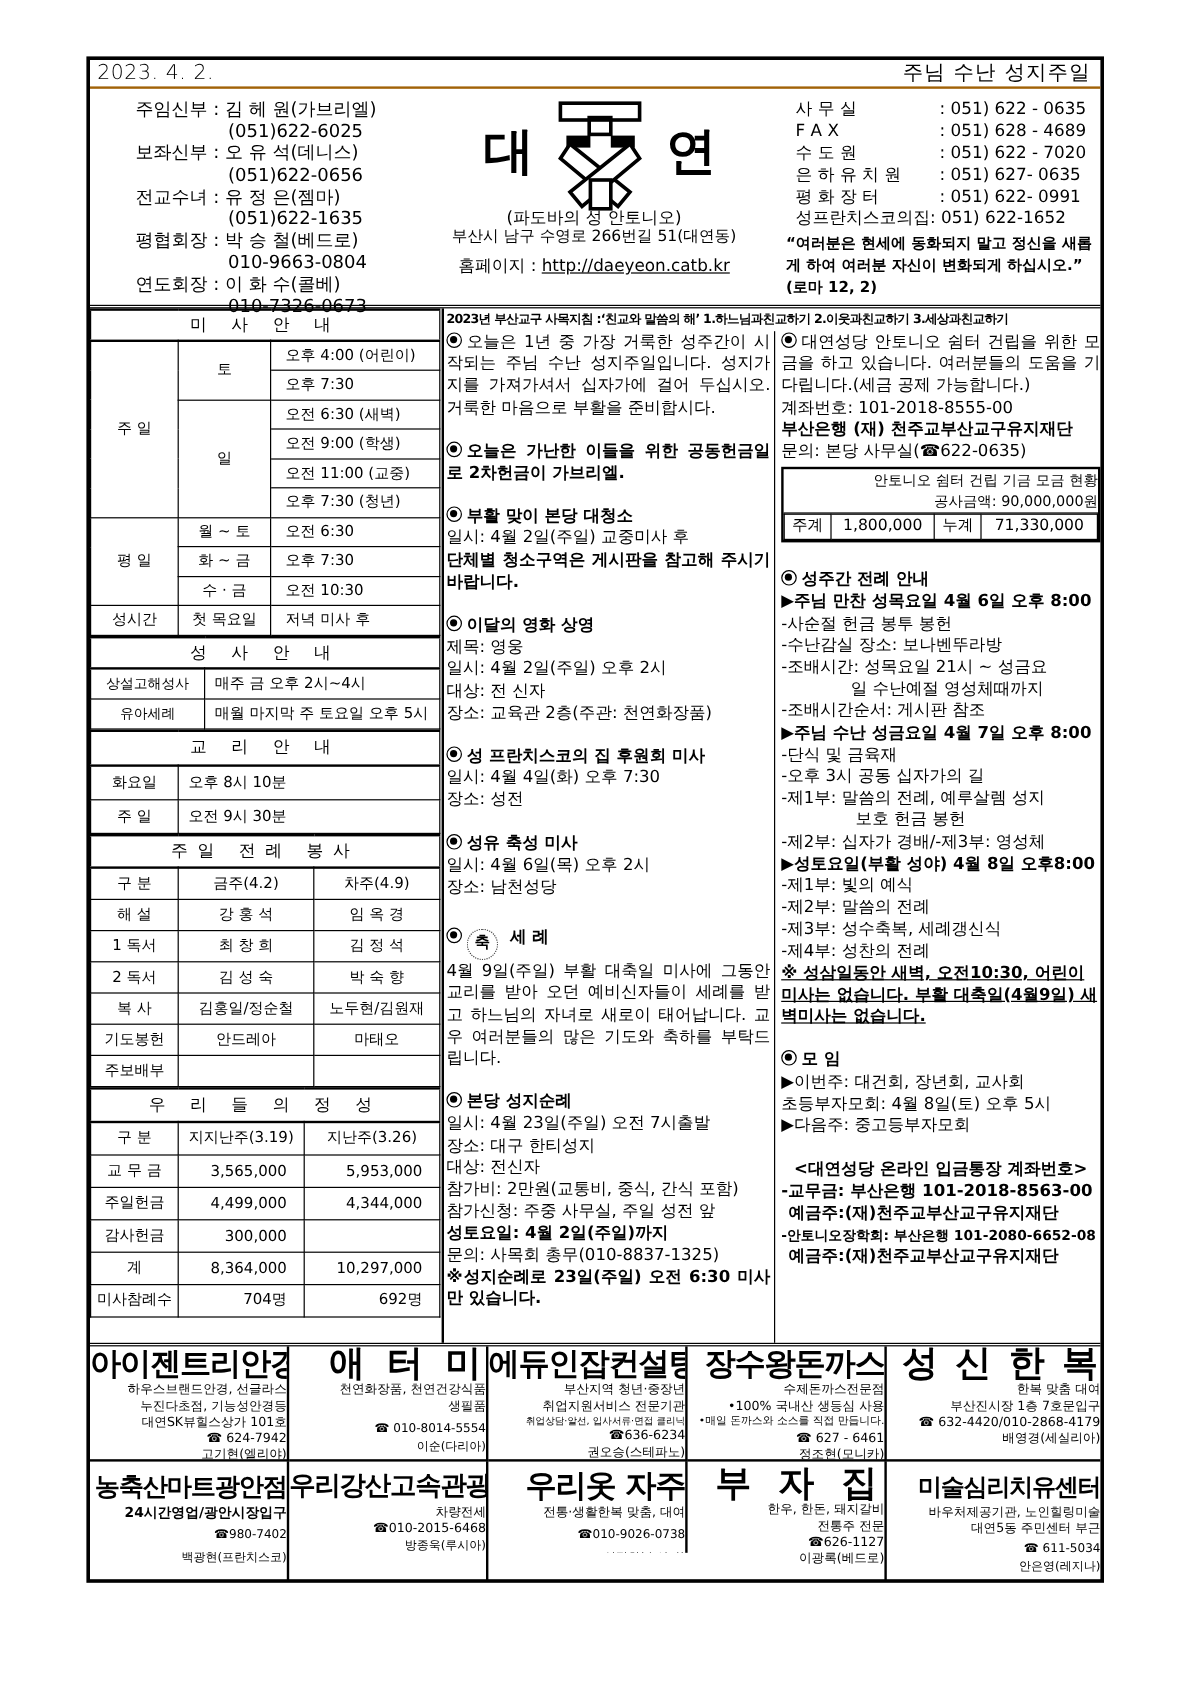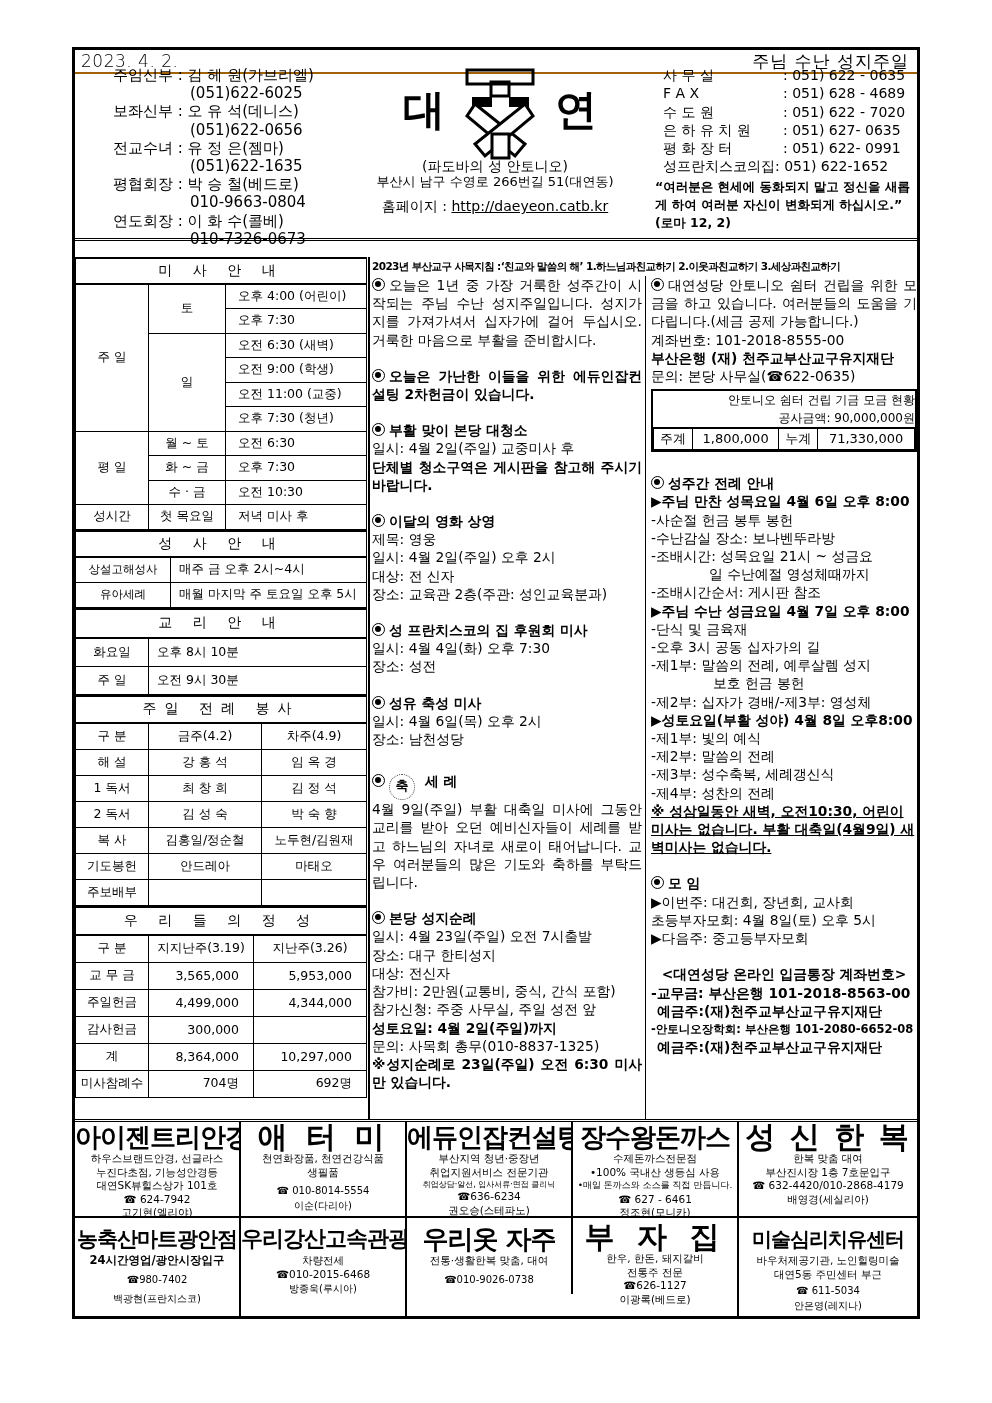--- a/index.html
+++ b/index.html
@@ -1,21 +1,21 @@
 <!DOCTYPE html>
 <html><head>
 <meta charset="utf-8">
 <style>
   html,body{margin:0;padding:0;background:#fff;}
   body{width:992px;height:1403px;position:relative;font-family:"DejaVu Sans",sans-serif;color:#000;}
   .page{position:absolute;left:72px;top:47px;width:848px;height:1272px;border:3px solid #000;border-right-width:3px;box-sizing:border-box;}
   .topbar{position:absolute;left:0;top:0;right:0;height:22px;border-bottom:2px solid #a16207;font-size:17px;line-height:22px;}
   .topbar .date{position:absolute;left:6px;font-family:"DejaVu Sans",sans-serif;letter-spacing:0.5px;font-weight:300;}
   .topbar .title{position:absolute;right:8px;letter-spacing:1px;}
-  .header{position:absolute;left:0;top:8px;right:0;height:180px;border-bottom:3px double #000;padding-left:48px;}
+  .header{position:absolute;left:0;top:24px;right:0;height:180px;border-bottom:3px double #000;padding-left:48px;}
   .staff{position:absolute;left:14px;top:8px;font-size:15px;line-height:18.2px;}
   .staff .row{white-space:nowrap;}
   .staff .lbl{display:inline-block;width:84px;text-align:right;}
   .staff .ind{padding-left:101px;}
   .logo{position:absolute;left:310px;top:6px;width:250px;height:100px;}
   .logo-caption{position:absolute;left:290px;top:100px;width:260px;text-align:center;font-size:13px;line-height:16px;}
   .logo-caption .name{font-size:14px;}
   .logo-caption .web{margin-top:8px;font-size:14px;}
   .logo-caption .web a{color:#000;text-decoration:underline;}
   .contacts{position:absolute;left:588px;top:8px;font-size:14px;line-height:18.3px;white-space:nowrap;}
@@ -41,21 +41,21 @@
   .righttext{position:absolute;left:576px;top:226px;width:266px;font-size:13.8px;line-height:18.2px;}
   .b{font-weight:bold;}
   .u{text-decoration:underline;}
   p{margin:0;}
   .gap{height:18px;}
   .just{text-align:justify;}
   .fund{border:2px solid #000;margin:4px 0 4px 0;}
   .fund .ttl{text-align:right;font-size:12px;line-height:18px;border-bottom:1px solid #000;}
   .fund table td{font-size:13px;height:20px;border-width:1px;}
   .ads{position:absolute;left:0;top:1069px;right:0;height:196px;border-top:3px double #000;}
-  .ad{position:absolute;width:166px;height:96px;border-right:2px solid #000;border-bottom:2px solid #000;text-align:center;overflow:hidden;box-sizing:border-box;}
+  .ad{position:absolute;width:166px;height:96px;border-right:2px solid #000;border-bottom:2px solid #000;text-align:right;overflow:hidden;box-sizing:border-box;}
   .ad .big{font-size:26px;line-height:30px;font-weight:bold;letter-spacing:-1px;white-space:nowrap;}
   .ad .sm{font-size:10.5px;line-height:13.5px;white-space:nowrap;}
   .ad .md{font-size:10px;line-height:15px;white-space:nowrap;}
   .bullet{display:inline-block;width:13px;height:13px;border:1.5px solid #000;border-radius:50%;box-sizing:border-box;position:relative;vertical-align:-1px;margin-right:4px;}
   .bullet::after{content:"";position:absolute;left:2px;top:2px;width:6px;height:6px;border-radius:50%;background:#000;}
   .ind2{padding-left:58px;}
   .ind3{padding-left:62px;}
   .celebrate{display:inline-block;width:24px;height:24px;border:1.5px dotted #444;border-radius:50%;text-align:center;line-height:22px;font-size:13px;font-weight:bold;vertical-align:-4px;margin-right:10px;}
 </style>
 </head>
@@ -276,31 +276,31 @@
     </tbody>
       </table>
   </div>
 
   <div class="midcol"></div>
   <div class="banner">2023년 부산교구 사목지침 :‘친교와 말씀의 해’ 1.하느님과친교하기 2.이웃과친교하기 3.세상과친교하기</div>
 
   <div class="midtext">
     <p class="just"><span class="bullet"></span><span>오늘은 1년 중 가장 거룩한 성주간이 시작되는 주님 수난 성지주일입니다. 성지가지를 가져가셔서 십자가에 걸어 두십시오. 거룩한 마음으로 부활을 준비합시다.</span></p>
     <div class="gap"></div>
-    <p class="b just"><span class="bullet"></span><span>오늘은 가난한 이들을 위한 에듀인잡컨설팅 2차헌금이 있습니다.</span></p>
+    <p class="b just"><span class="bullet"></span><span>오늘은 가난한 이들을 위한 공동헌금일로 2차헌금이 가브리엘.</span></p>
     <div class="gap"></div>
     <p class="b"><span class="bullet"></span><span>부활 맞이 본당 대청소</span></p>
     <p>일시: 4월 2일(주일) 교중미사 후</p>
     <p class="b just">단체별 청소구역은 게시판을 참고해 주시기 바랍니다.</p>
     <div class="gap"></div>
     <p class="b"><span class="bullet"></span><span>이달의 영화 상영</span></p>
     <p>제목: 영웅</p>
     <p>일시: 4월 2일(주일) 오후 2시</p>
     <p>대상: 전 신자</p>
-    <p>장소: 교육관 2층(주관: 성인교육분과)</p>
+    <p>장소: 교육관 2층(주관: 천연화장품)</p>
     <div class="gap"></div>
     <p class="b"><span class="bullet"></span><span>성 프란치스코의 집 후원회 미사</span></p>
     <p>일시: 4월 4일(화) 오후 7:30</p>
     <p>장소: 성전</p>
     <div class="gap"></div>
     <p class="b"><span class="bullet"></span><span>성유 축성 미사</span></p>
     <p>일시: 4월 6일(목) 오후 2시</p>
     <p>장소: 남천성당</p>
     <div class="gap"></div>
     <p class="b" style="margin-top:6px"><span class="bullet"></span><span class="celebrate">축</span><span>세  례</span></p>

